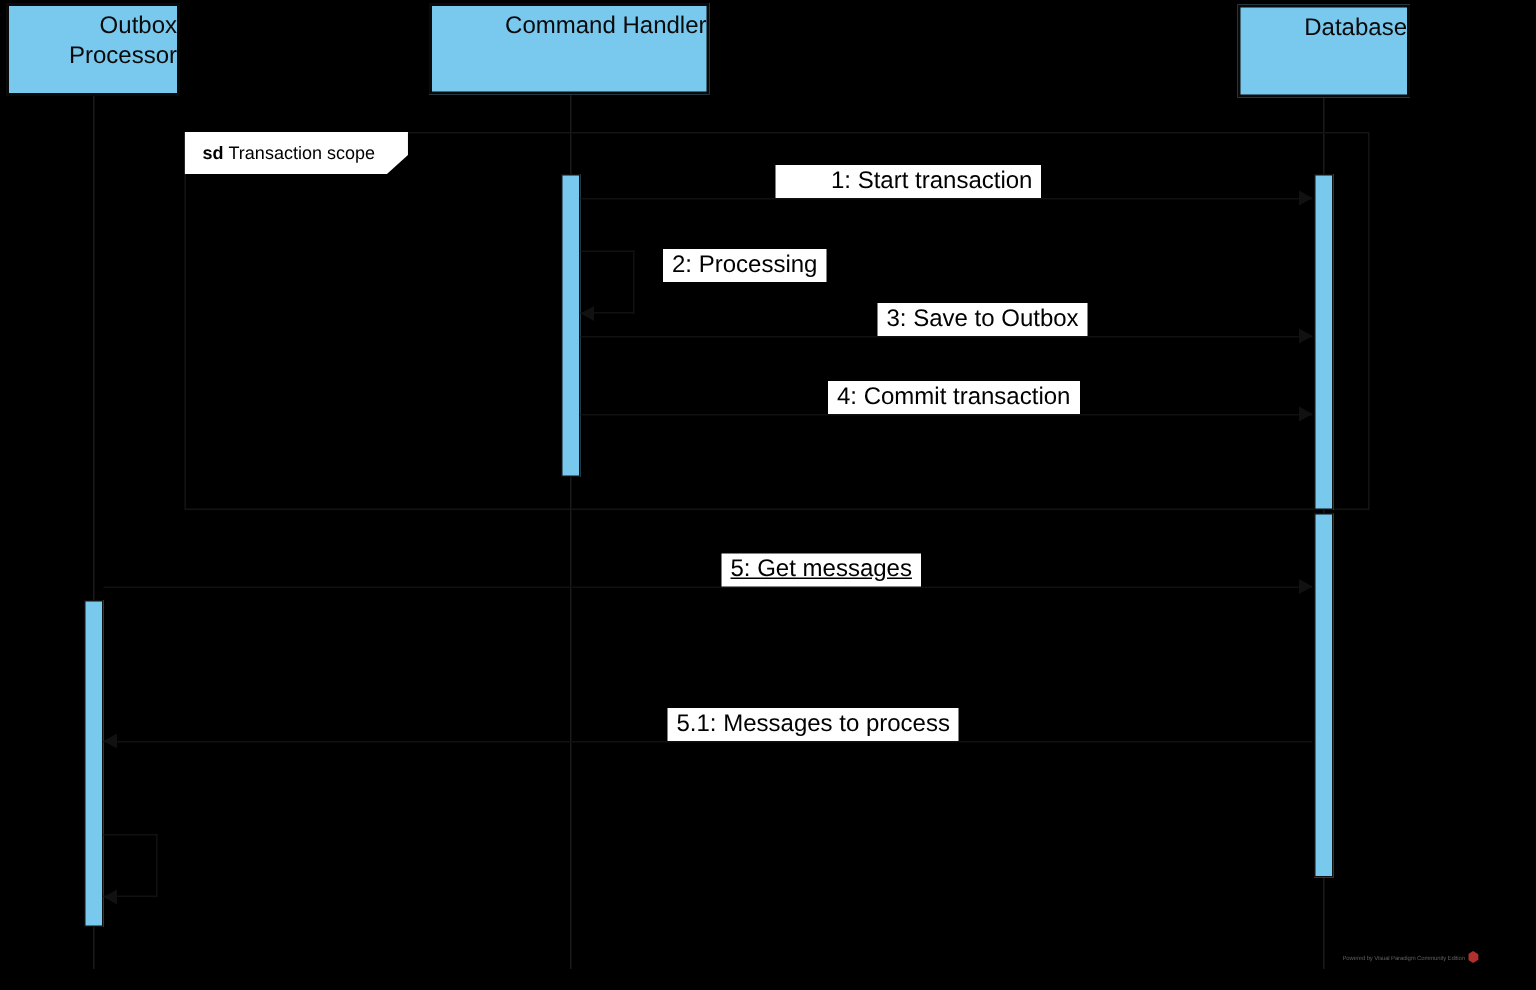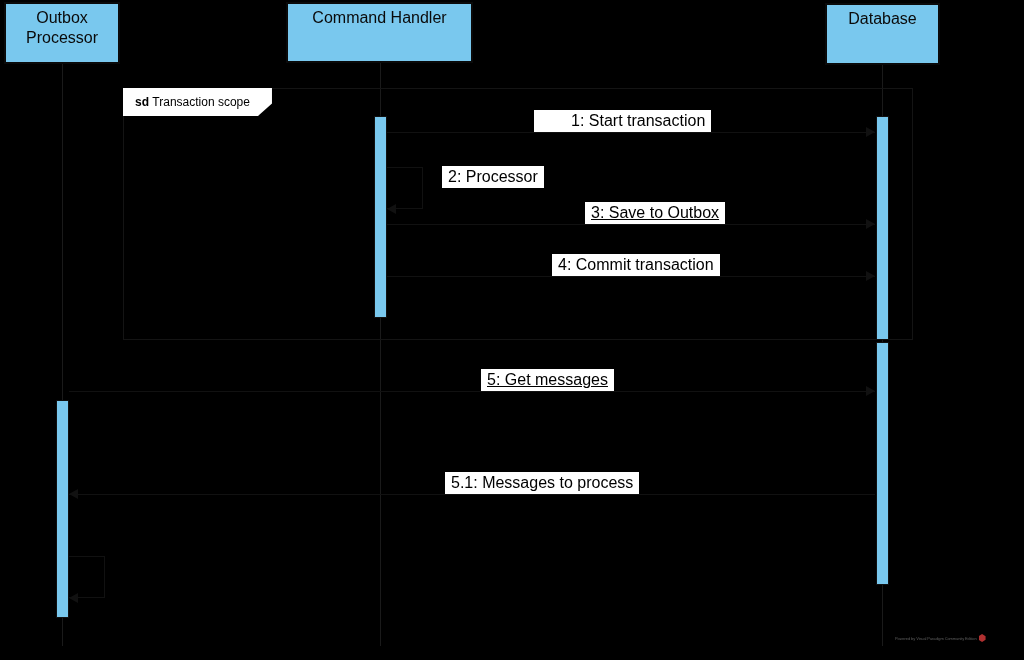--- a/index.html
+++ b/index.html
@@ -18,21 +18,21 @@
 
   
   .participant {
     position: absolute;
     box-sizing: border-box;
     background: #79C8EE;
     border: 2px solid #0A0A0A;
     color: #0A0A0A;
     font-size: 16px;
     line-height: 20px;
-    text-align: center;
+    text-align: right;
     padding-top: 4px;
     white-space: pre-line;
   }
 
   
   .lifeline {
     position: absolute;
     width: 1px;
     background: #1A1A1A;
   }
@@ -143,29 +143,29 @@
 
   <div class="participant" style="left:286px; top:2px; width:187px; height:61px;">Command Handler</div>
 
   <div class="activation" style="left:374px; top:116px; height:202px;"></div>
   <div class="activation" style="left:876px; top:116px; height:224px;"></div>
   <div class="activation" style="left:876px; top:342px; height:243px;"></div>
   <div class="activation" style="left:56px; top:400px; height:218px;"></div>
 
   <div class="msg-line" style="left:387px; top:132px; width:488px;"></div>
   <div class="msg-head right" style="left:866px; top:127px;"></div>
-  <div class="msg-label" style="left:534px; top:110px;padding-left:37px;">1: Start transaction</div>
+  <div class="msg-label" style="left:517px; top:110px;padding-left:37px;">1: Start transaction</div>
 
   <div class="self-loop" style="left:387px; top:167px; width:36px; height:42px;"></div>
   <div class="msg-head left" style="left:387px; top:204px;"></div>
-  <div class="msg-label" style="left:442px; top:166px;">2: Processor</div>
+  <div class="msg-label" style="left:442px; top:166px;">2: Processing</div>
 
   <div class="msg-line" style="left:387px; top:224px; width:488px;"></div>
   <div class="msg-head right" style="left:866px; top:219px;"></div>
-  <div class="msg-label" style="left:585px; top:202px;text-decoration:underline;">3: Save to Outbox</div>
+  <div class="msg-label" style="left:585px; top:202px;">3: Save to Outbox</div>
 
   <div class="msg-line" style="left:387px; top:276px; width:488px;"></div>
   <div class="msg-head right" style="left:866px; top:271px;"></div>
   <div class="msg-label" style="left:552px; top:254px;">4: Commit transaction</div>
 
   <div class="msg-line" style="left:69px; top:391px; width:806px;"></div>
   <div class="msg-head right" style="left:866px; top:386px;"></div>
   <div class="msg-label" style="left:481px; top:369px;text-decoration:underline;">5: Get messages</div>
 
   <div class="msg-line" style="left:69px; top:494px; width:806px;"></div>

